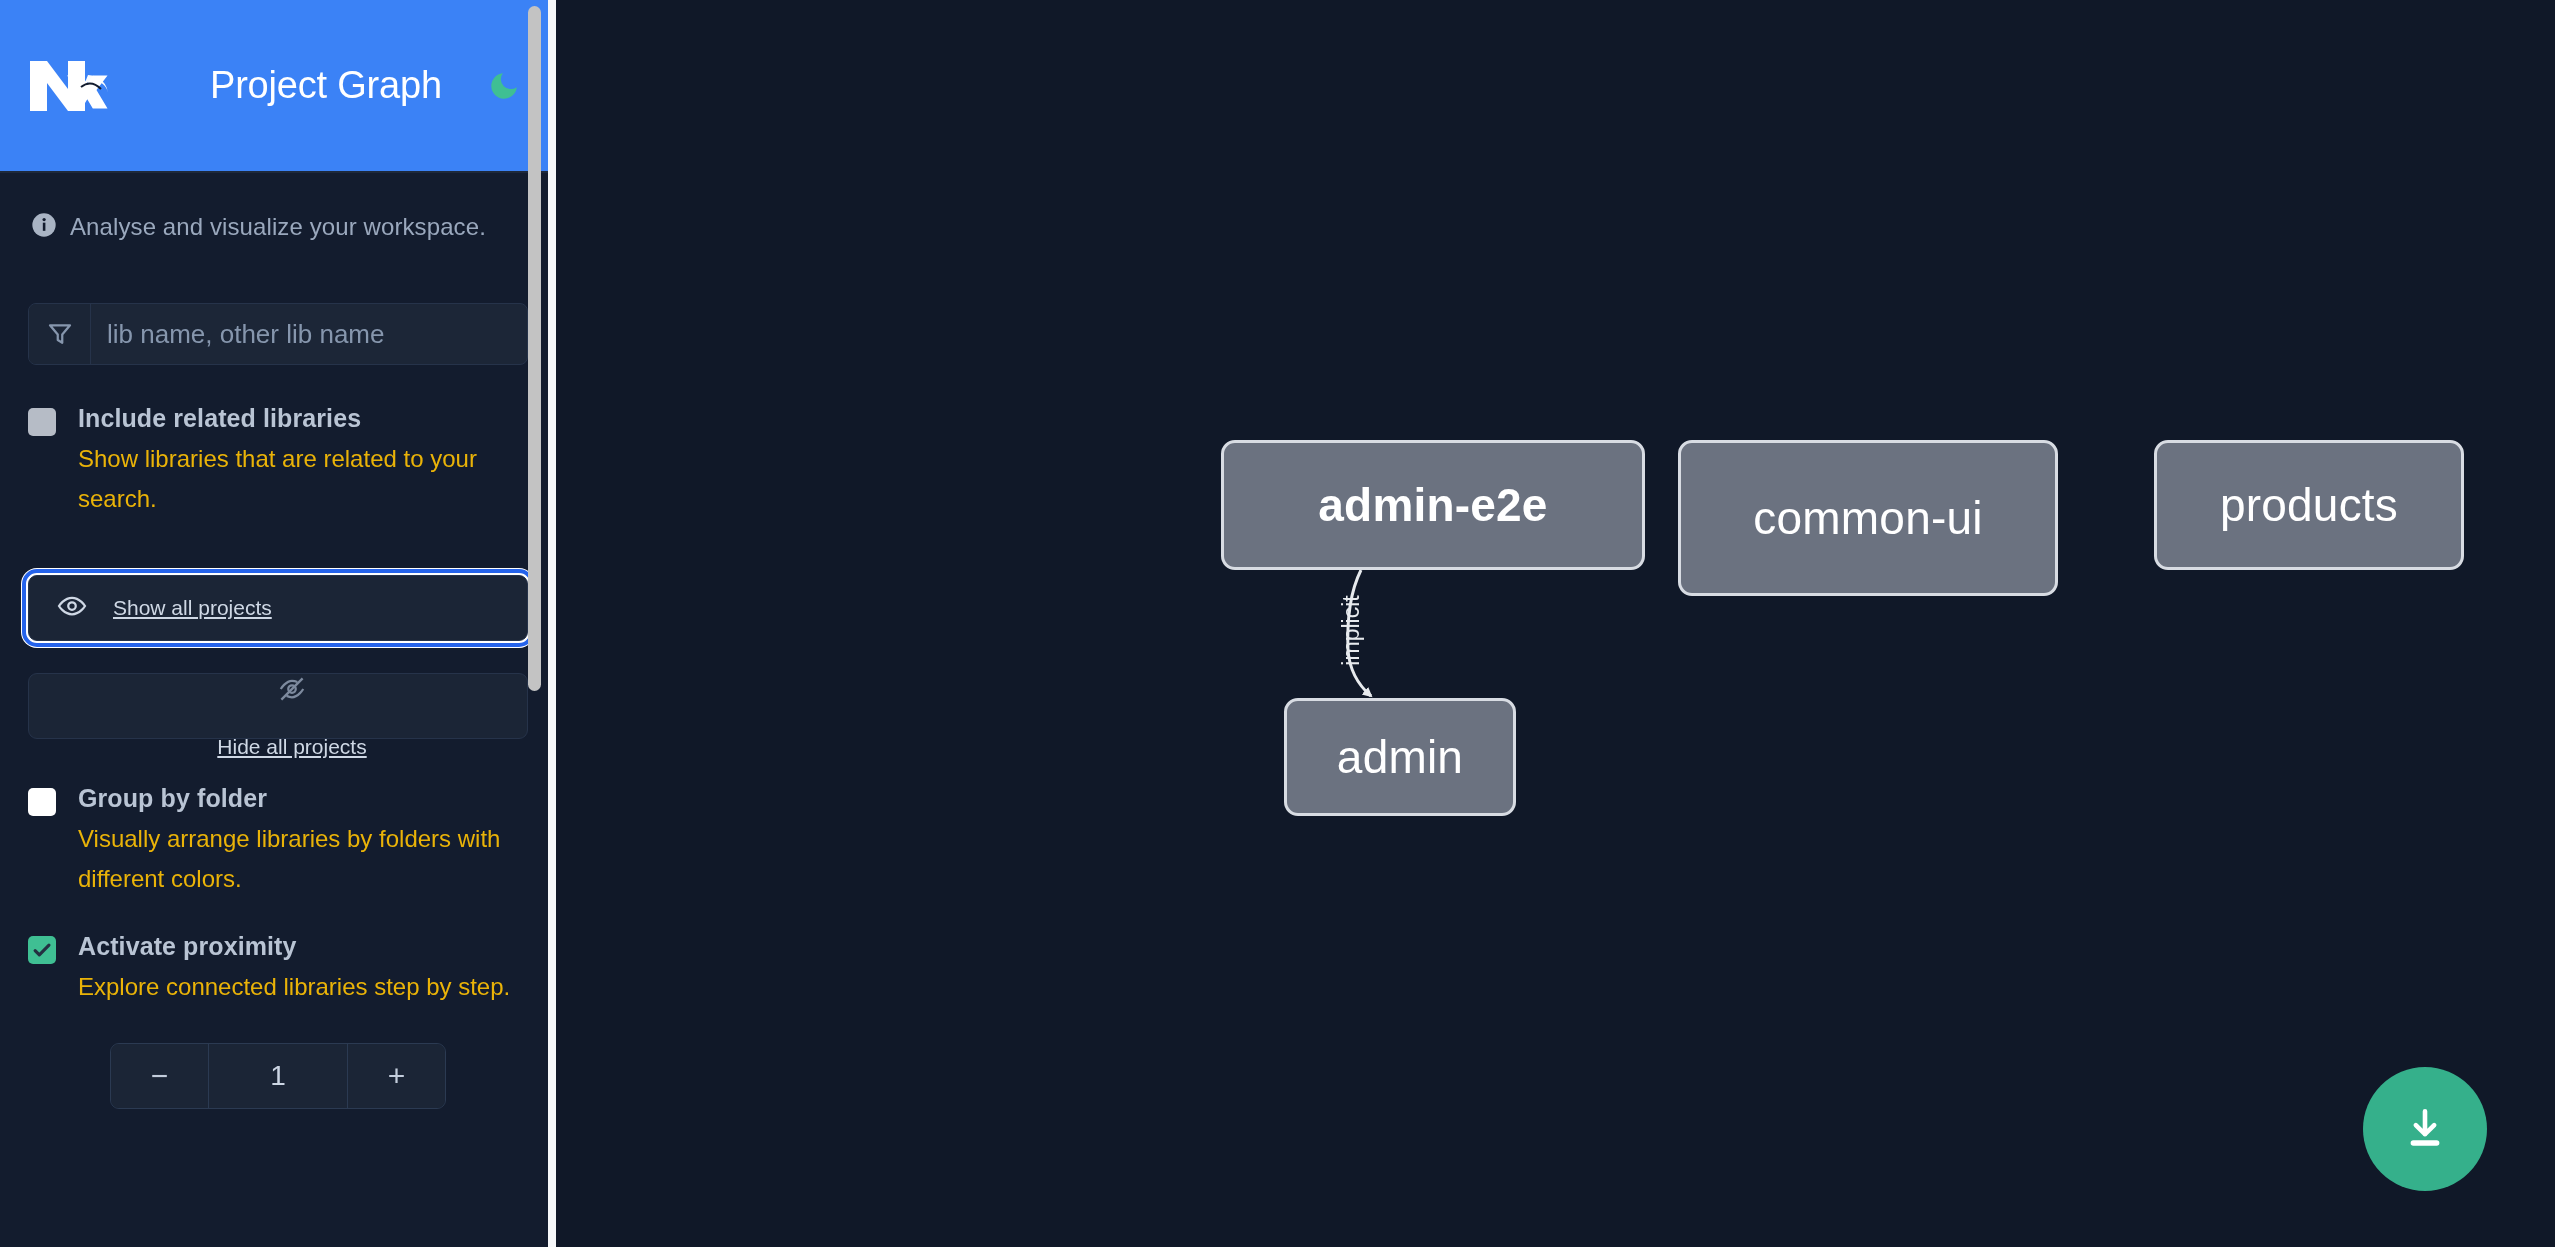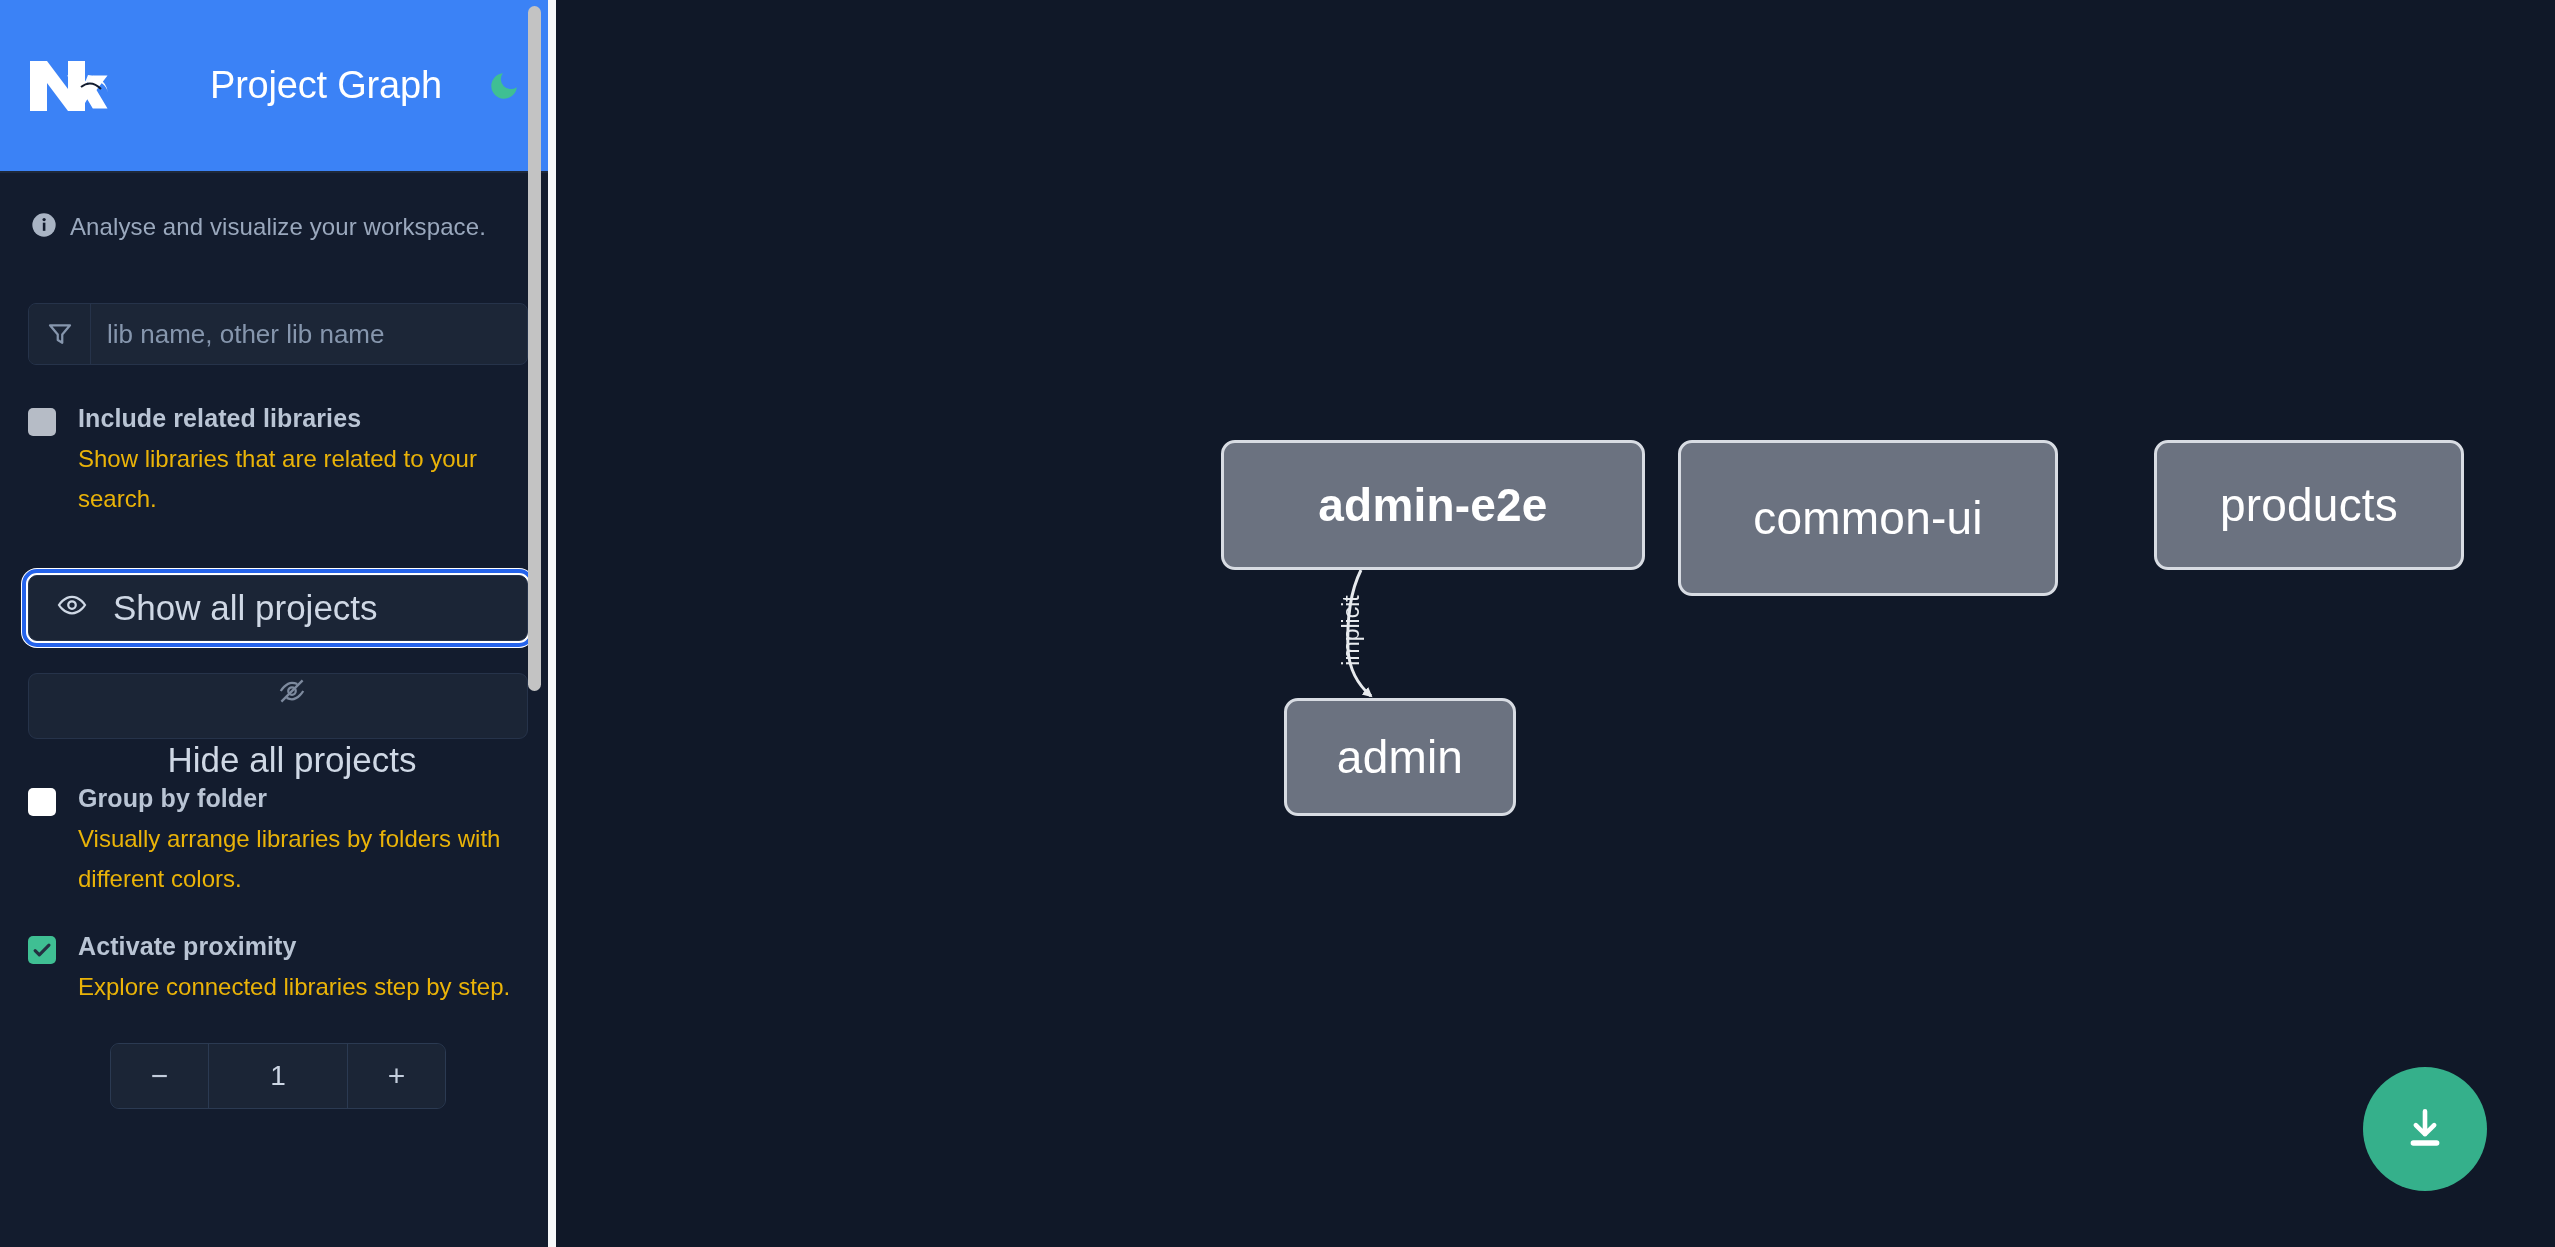--- a/index.html
+++ b/index.html
@@ -113,22 +113,23 @@
     position: relative;
     margin: 0 28px;
     height: 66px;
     display: flex; align-items: center;
     gap: 26px;
     padding-left: 28px;
     background: #1b2536;
     border: 1px solid #26334a;
     border-radius: 9px;
     color: #cfd8e5;
-    font-size: 35px;
-    cursor: pointer;
+    font-size: 21px;
+    cursor: pointer;
+    text-decoration: underline;
   }
   .btn-show {
     margin-top: 56px;
     outline: 4px solid #2563eb;
     outline-offset: 2px;
     box-shadow: 0 0 0 7px #ffffff;
   }
   .btn-hide { margin-top: 32px; flex-direction: column; }
   .btn-label { font-weight: 400; }
 

